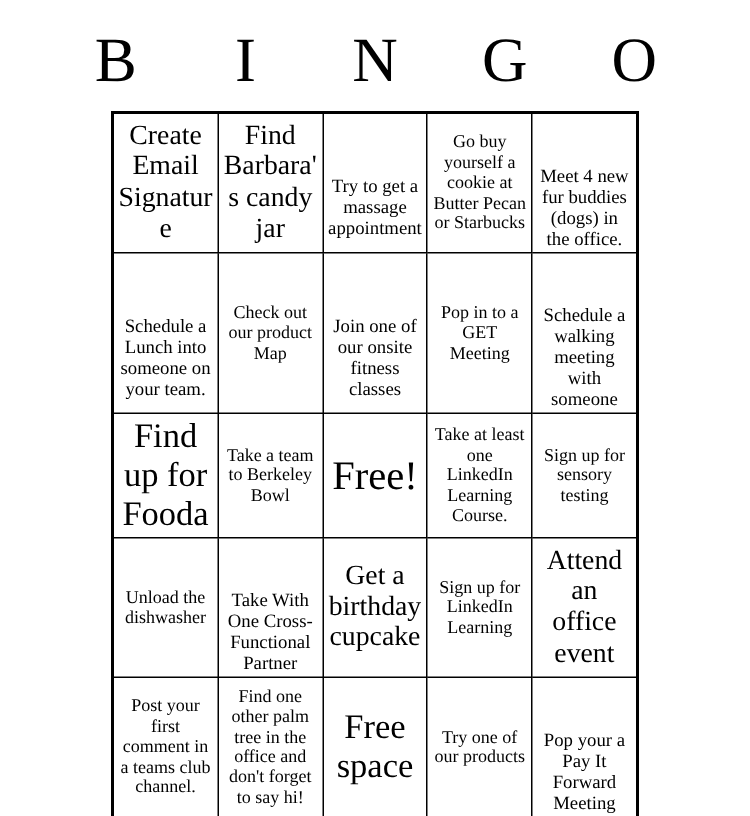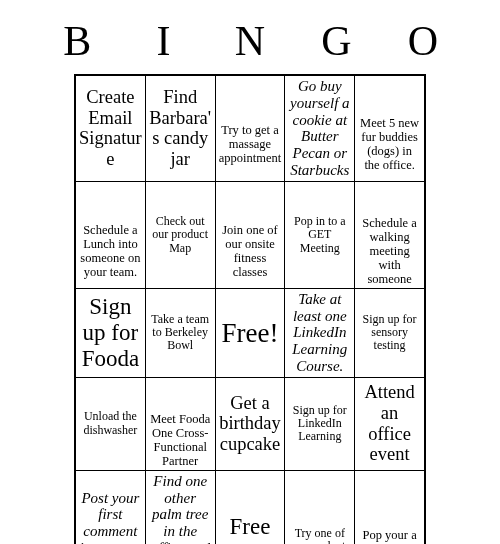--- a/index.html
+++ b/index.html
@@ -57,21 +57,21 @@
     word-wrap: break-word;
   }
   .cell-text {
     display: block;
     width: 100%;
     line-height: 1.12;
     font-family: "Liberation Serif", serif;
     color: #000000;
   }
   
-  .fs-xsmall { font-size: 15px; font-style: italic; }
+  .fs-xsmall { font-size: 12px; }
   .fs-small  { font-size: 12.5px; margin-top: 32px; }
   .fs-medium { font-size: 12px; }
   .fs-large  { font-size: 18.5px; }
   .fs-xlarge { font-size: 23px; }
   .fs-free   { font-size: 27px; }
 </style>
 </head>
 <body>
 
 <div id="bingo-page">
@@ -93,21 +93,21 @@
         <td>
             <span class="cell-text fs-large">Find Barbara's candy jar</span>
           </td>
         <td>
             <span class="cell-text fs-small">Try to get a massage appointment</span>
           </td>
         <td>
             <span class="cell-text fs-xsmall">Go buy yourself a cookie at Butter Pecan or Starbucks</span>
           </td>
         <td>
-            <span class="cell-text fs-small">Meet 5 new fur buddies (dogs) in the office.</span>
+            <span class="cell-text fs-small">Meet 4 new fur buddies (dogs) in the office.</span>
           </td>
       </tr>
       <tr>
         <td>
             <span class="cell-text fs-small">Schedule a Lunch into someone on your team.</span>
           </td>
         <td>
             <span class="cell-text fs-medium">Check out our product Map</span>
           </td>
         <td>
@@ -115,41 +115,41 @@
           </td>
         <td>
             <span class="cell-text fs-medium">Pop in to a GET Meeting</span>
           </td>
         <td>
             <span class="cell-text fs-small">Schedule a walking meeting with someone</span>
           </td>
       </tr>
       <tr>
         <td>
-            <span class="cell-text fs-xlarge">Sign up for Fooda</span>
+            <span class="cell-text fs-xlarge">Find up for Fooda</span>
           </td>
         <td>
             <span class="cell-text fs-medium">Take a team to Berkeley Bowl</span>
           </td>
         <td>
             <span class="cell-text fs-free">Free!</span>
           </td>
         <td>
             <span class="cell-text fs-xsmall">Take at least one LinkedIn Learning Course.</span>
           </td>
         <td>
             <span class="cell-text fs-medium">Sign up for sensory testing</span>
           </td>
       </tr>
       <tr>
         <td>
             <span class="cell-text fs-medium">Unload the dishwasher</span>
           </td>
         <td>
-            <span class="cell-text fs-small">Meet Fooda One Cross-Functional Partner</span>
+            <span class="cell-text fs-small">Take With One Cross-Functional Partner</span>
           </td>
         <td>
             <span class="cell-text fs-large">Get a birthday cupcake</span>
           </td>
         <td>
             <span class="cell-text fs-medium">Sign up for LinkedIn Learning</span>
           </td>
         <td>
             <span class="cell-text fs-large">Attend an office event</span>
           </td>

